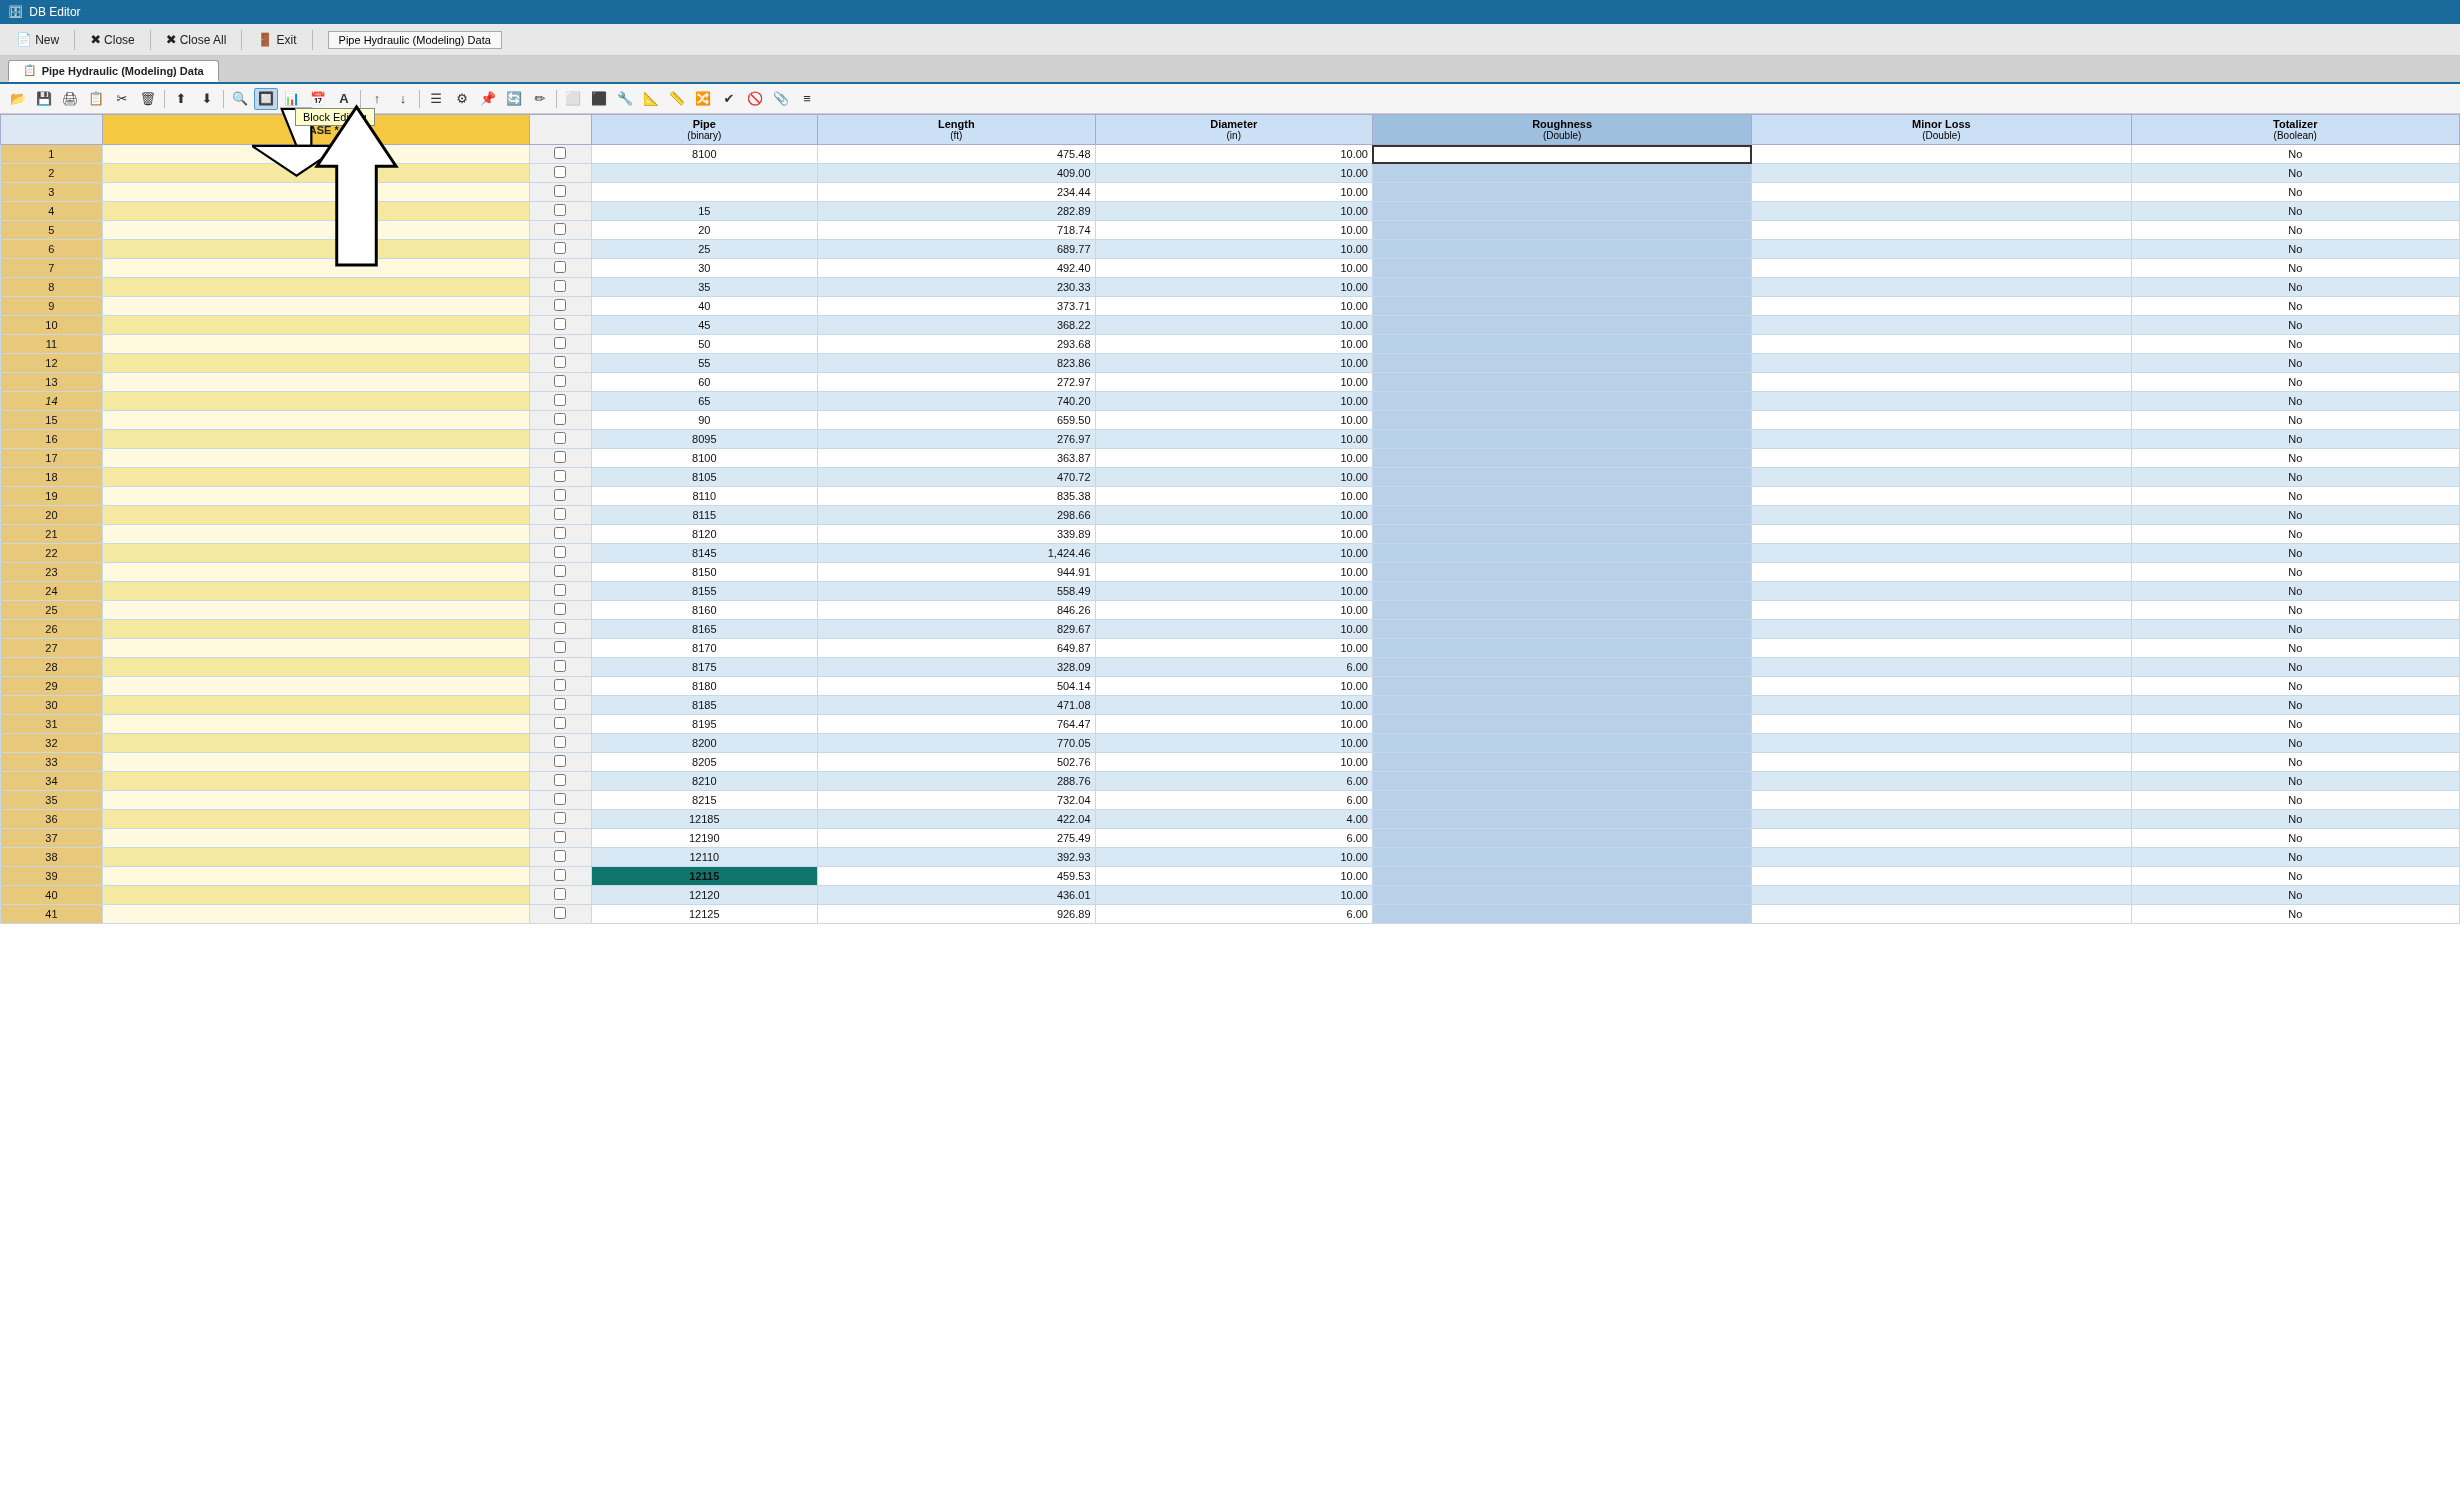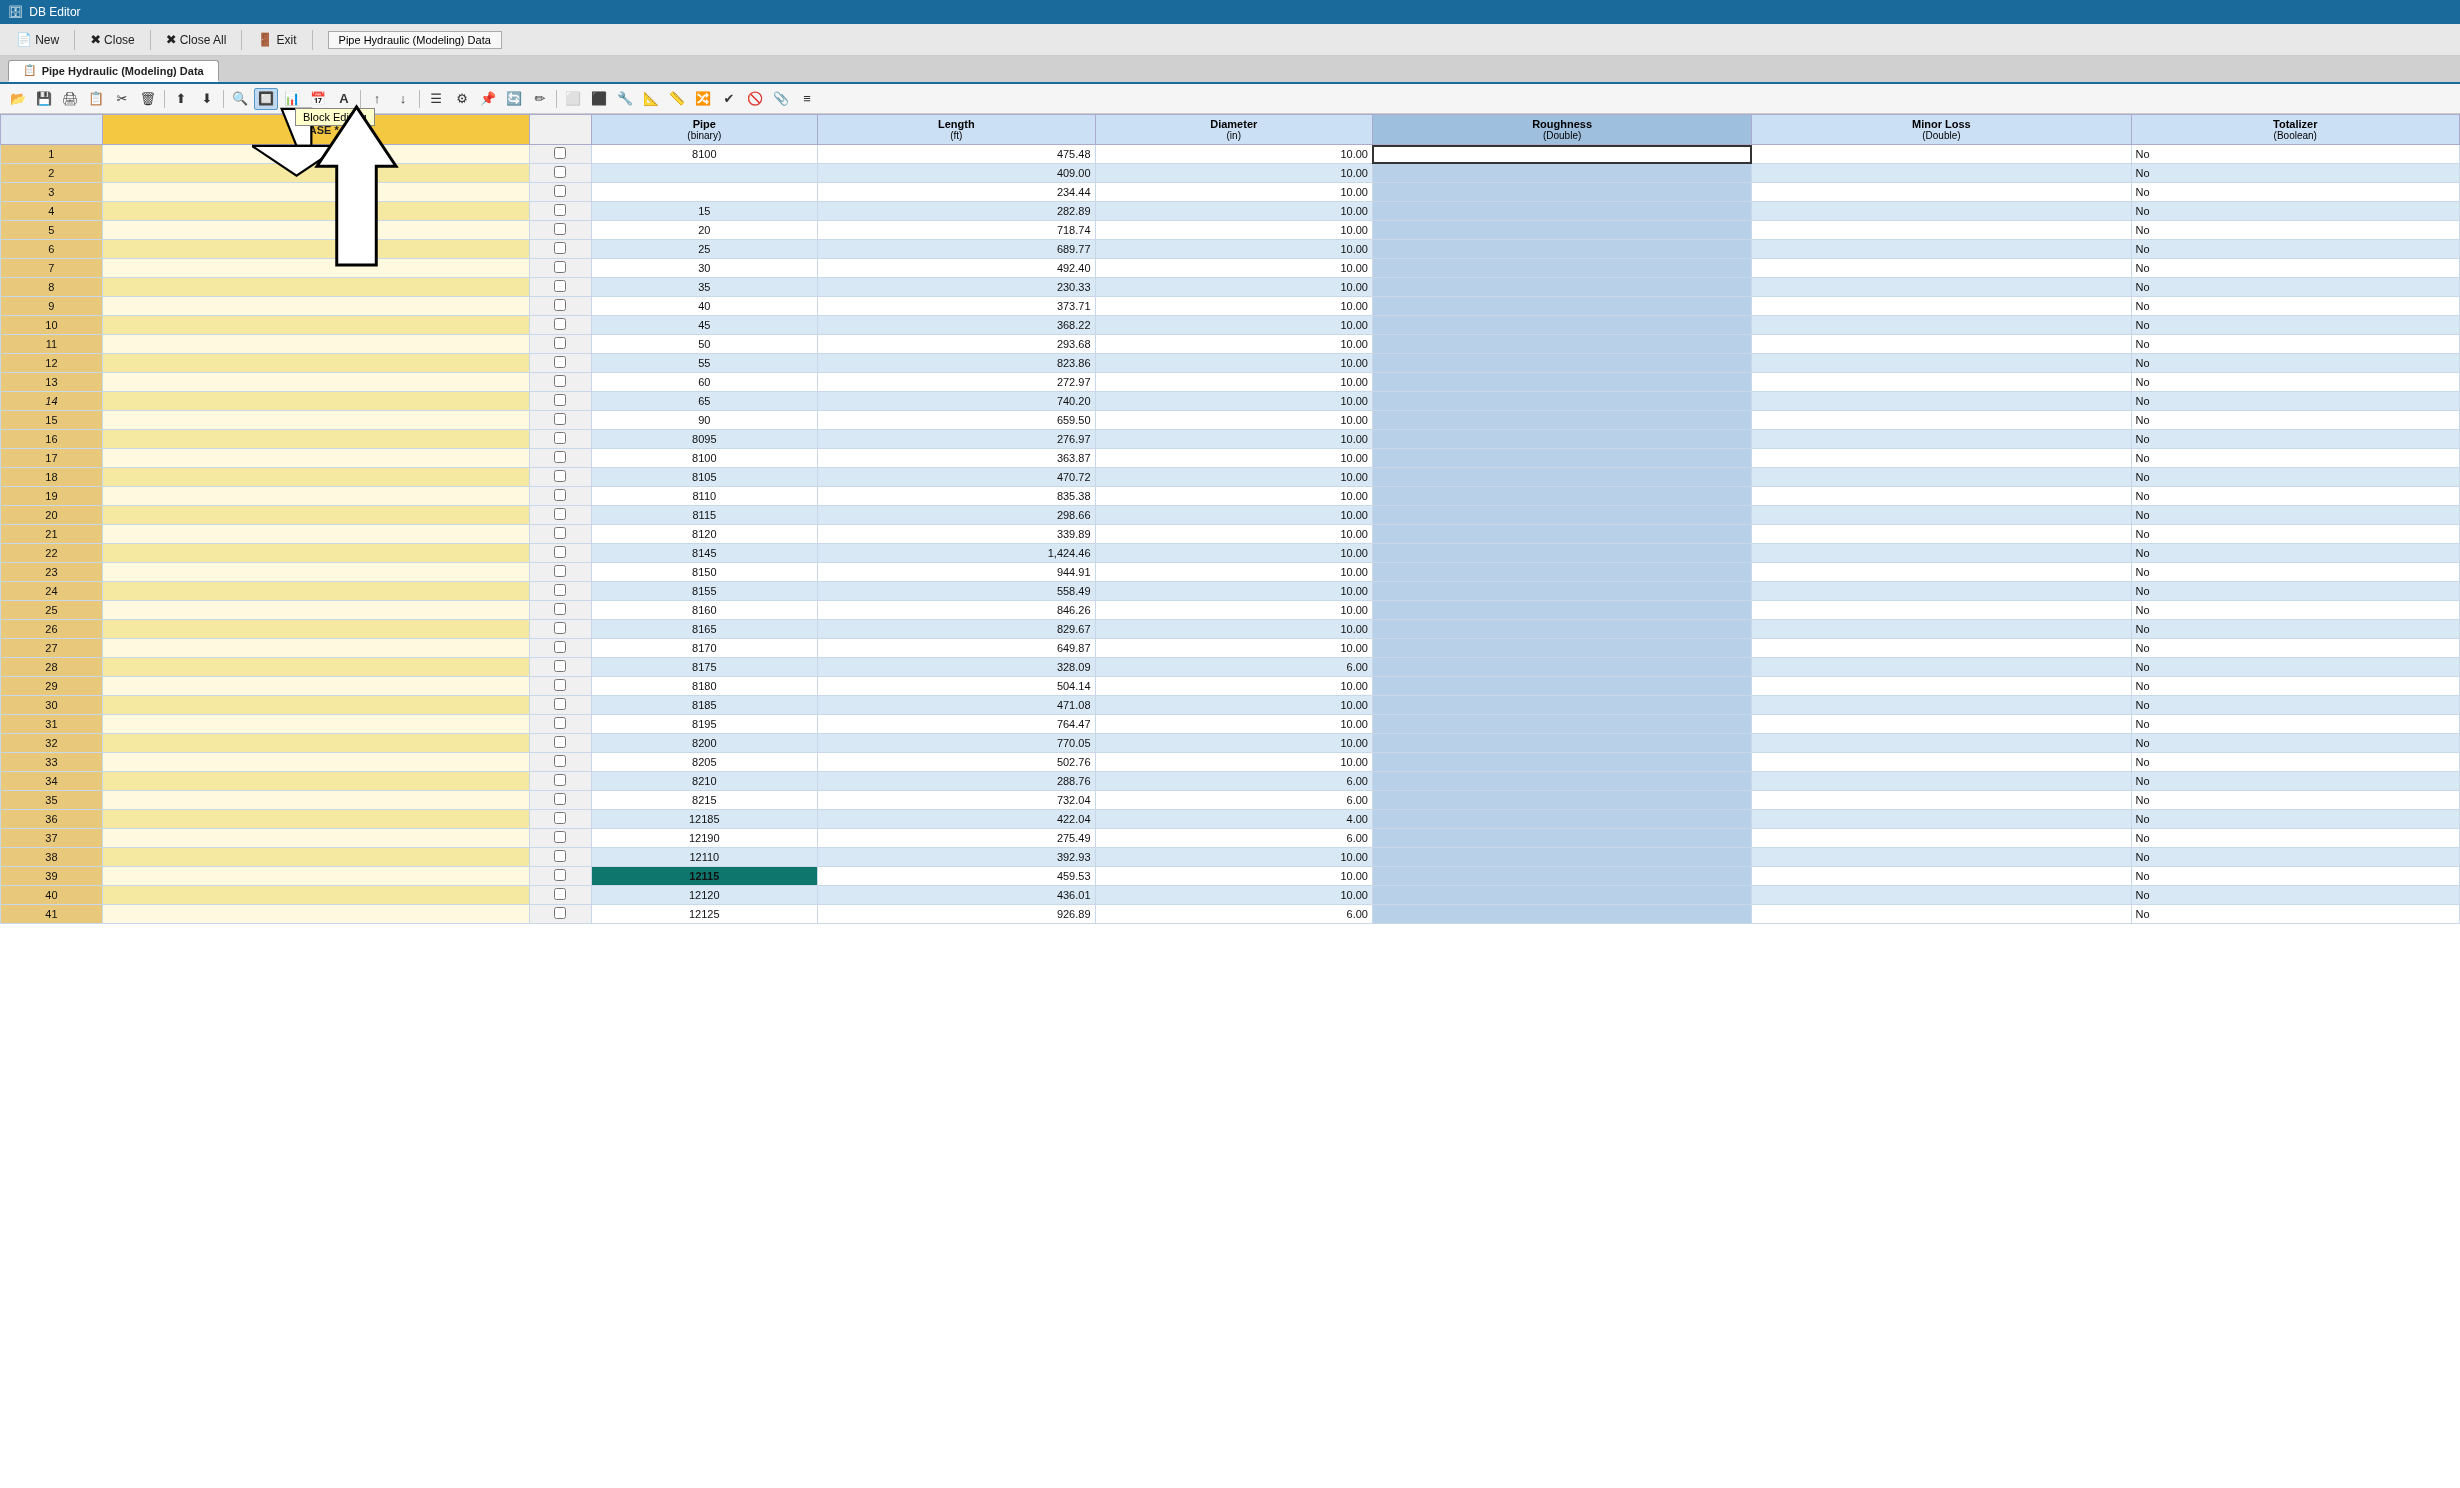--- a/index.html
+++ b/index.html
@@ -168,21 +168,21 @@
       text-align: center;
       background: #e8d0a0;
       font-weight: 500;
     }
     td.check-col {
       text-align: center;
       background: #f5f5f5;
     }
     td.pipe-col { text-align: center; }
     td.num-col { text-align: right; }
-    td.totalizer-col { text-align: left; }
+    td.totalizer-col { text-align: center; }
 
     
     input[type=checkbox] {
       width: 12px; height: 12px;
       accent-color: #555;
     }
   </style>
 </head>
 <body>
 

